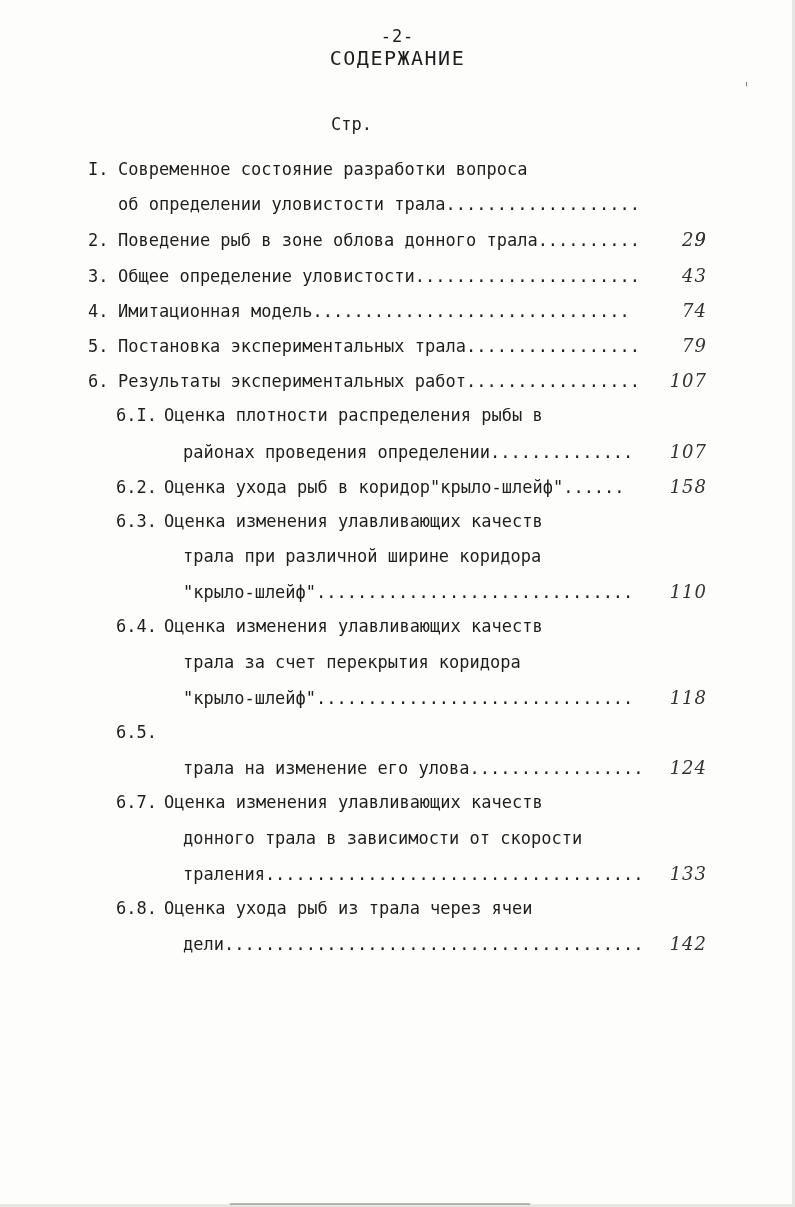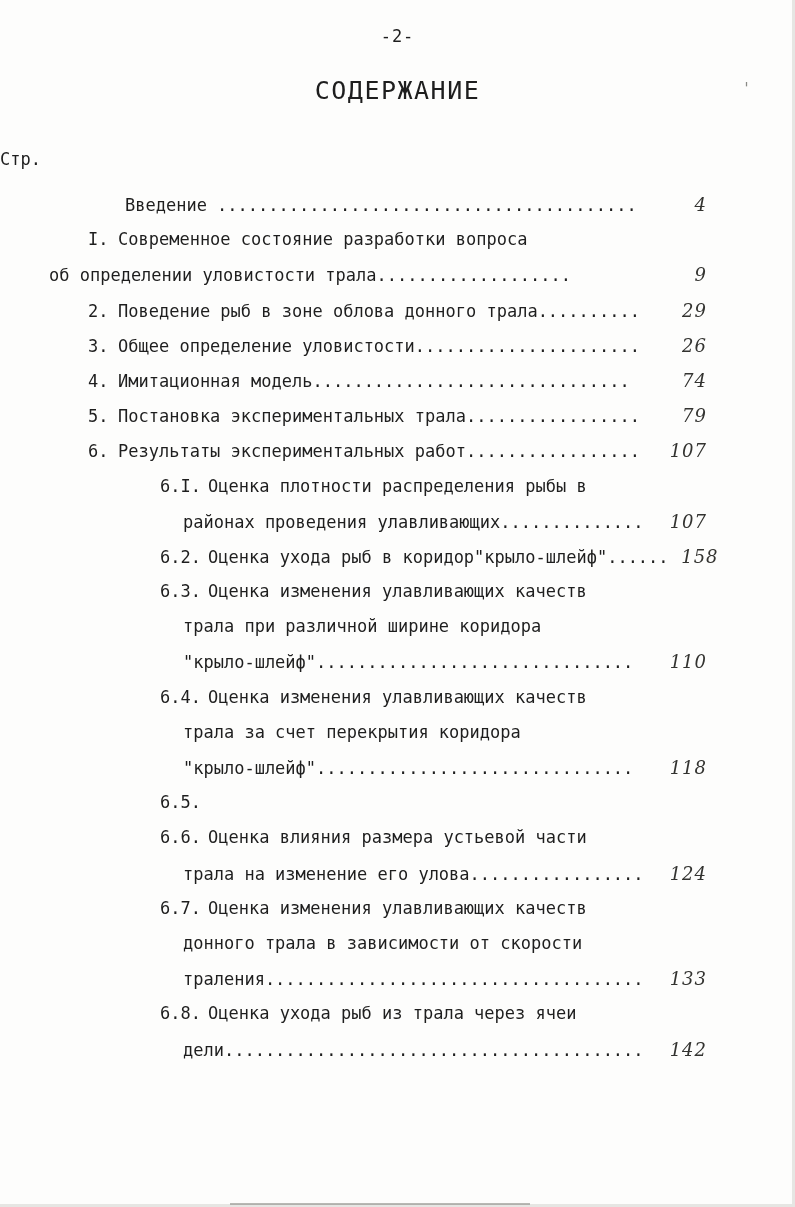--- a/index.html
+++ b/index.html
@@ -11,40 +11,40 @@
     overflow:hidden;
   }
   .page::after{
     content:"";position:absolute;left:230px;bottom:2px;width:300px;height:2px;
     background:#9a9a96;opacity:.7;
   }
   .pagenum-top{
     text-align:center;padding-top:26px;font-size:17px;letter-spacing:1px;
   }
   .doc-title{
-    text-align:center;margin-top:30px;font-size:25px;letter-spacing:1.5px;
+    text-align:center;font-size:20px;letter-spacing:1.5px;
   }
   .scan-artifact{
     position:absolute;top:80px;right:44px;font-size:15px;color:#8a8a86;
   }
   .col-header{
-    margin-top:44px;padding-right:92px;text-align:left;font-size:17px;
+    margin-top:44px;padding-right:92px;text-align:center;font-size:17px;
   }
   .toc{margin-top:18px;}
   .row{
     display:flex;align-items:baseline;height:35.2px;line-height:35.2px;
     font-size:17px;padding-right:88px;box-sizing:border-box;
   }
   .row .num{flex:none;white-space:pre;}
   .row .txt{white-space:pre;}
   .r-intro{padding-left:125px;}
   .r-num{padding-left:88px;}
   .r-num .num{width:30px;}
-  .r-cont1{padding-left:49px;}
-  .r-sub{padding-left:116px;margin-left:44px;}
+  .r-cont1{padding-left:118px;flex-direction:column;}
+  .r-sub{padding-left:116px;}
   .r-sub .num{width:48px;}
   .r-cont2{padding-left:183px;}
   .pg{
     margin-left:auto;flex:none;min-width:50px;text-align:right;
     font-family:"DejaVu Serif","Liberation Serif",serif;
     font-style:italic;font-size:18px;color:#333330;letter-spacing:1px;
   }
 </style>
 </head>
 <body>
@@ -54,44 +54,40 @@
   <div class="pagenum-top">-2-</div>
 
   <div class="doc-title">СОДЕРЖАНИЕ</div>
 
   <div class="scan-artifact">'</div>
 
   <div class="col-header">Стр.</div>
 
   <div class="toc">
 
-    <div class="row r-intro">
-      <span class="txt">Введение .........................................</span>
-      <span class="pg">4</span>
-    </div>
 
     <div class="row r-num">
       <span class="num">I.</span>
       <span class="txt">Современное состояние разработки вопроса</span>
     </div>
     <div class="row r-cont1">
       <span class="txt">об определении уловистости трала...................</span>
       <span class="pg">9</span>
     </div>
 
     <div class="row r-num">
       <span class="num">2.</span>
       <span class="txt">Поведение рыб в зоне облова донного трала..........</span>
       <span class="pg">29</span>
     </div>
 
     <div class="row r-num">
       <span class="num">3.</span>
       <span class="txt">Общее определение уловистости......................</span>
-      <span class="pg">26</span>
+      <span class="pg">43</span>
     </div>
 
     <div class="row r-num">
       <span class="num">4.</span>
       <span class="txt">Имитационная модель...............................</span>
       <span class="pg">74</span>
     </div>
 
     <div class="row r-num">
       <span class="num">5.</span>
@@ -103,21 +99,21 @@
       <span class="num">6.</span>
       <span class="txt">Результаты экспериментальных работ.................</span>
       <span class="pg">107</span>
     </div>
 
     <div class="row r-sub">
       <span class="num">6.I.</span>
       <span class="txt">Оценка плотности распределения рыбы в</span>
     </div>
     <div class="row r-cont2">
-      <span class="txt">районах проведения улавливающих..............</span>
+      <span class="txt">районах проведения определении..............</span>
       <span class="pg">107</span>
     </div>
 
     <div class="row r-sub">
       <span class="num">6.2.</span>
       <span class="txt">Оценка ухода рыб в коридор"крыло-шлейф"......</span>
       <span class="pg">158</span>
     </div>
 
     <div class="row r-sub">
@@ -141,24 +137,20 @@
     </div>
     <div class="row r-cont2">
       <span class="txt">"крыло-шлейф"...............................</span>
       <span class="pg">118</span>
     </div>
 
     <div class="row r-sub">
       <span class="num">6.5.</span>
     </div>
 
-    <div class="row r-sub">
-      <span class="num">6.6.</span>
-      <span class="txt">Оценка влияния размера устьевой части</span>
-    </div>
     <div class="row r-cont2">
       <span class="txt">трала на изменение его улова.................</span>
       <span class="pg">124</span>
     </div>
 
     <div class="row r-sub">
       <span class="num">6.7.</span>
       <span class="txt">Оценка изменения улавливающих качеств</span>
     </div>
     <div class="row r-cont2">

